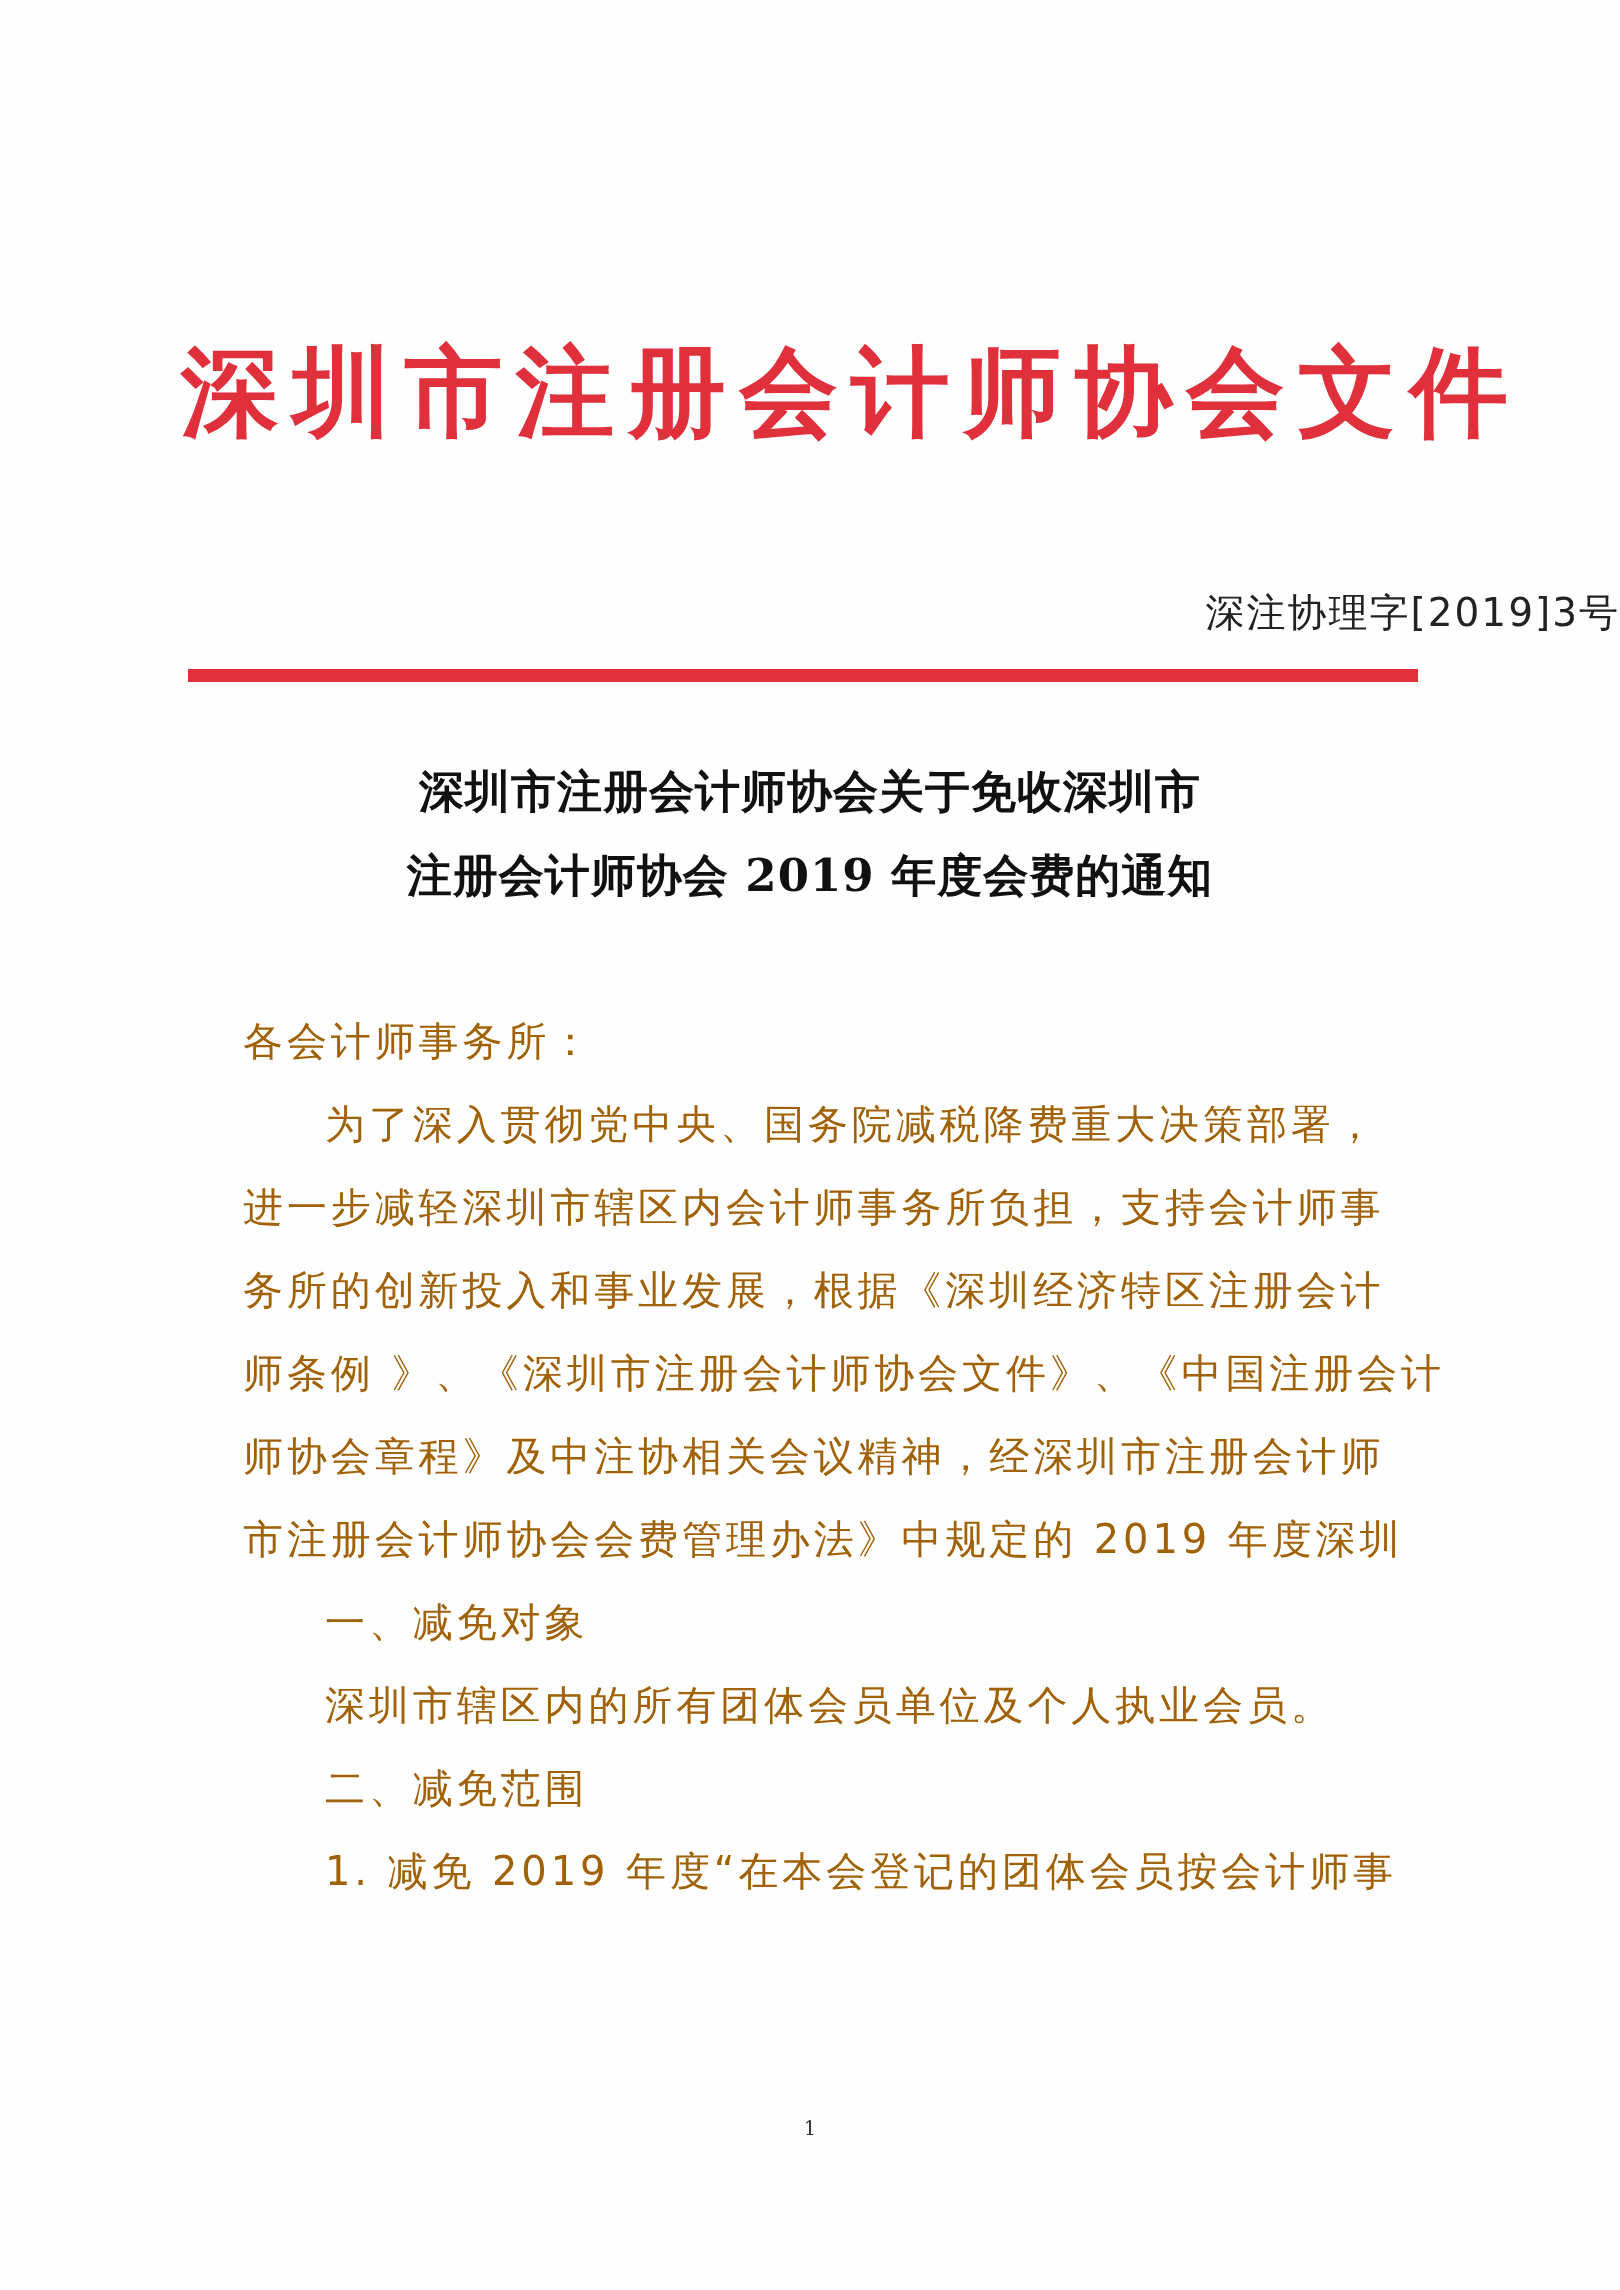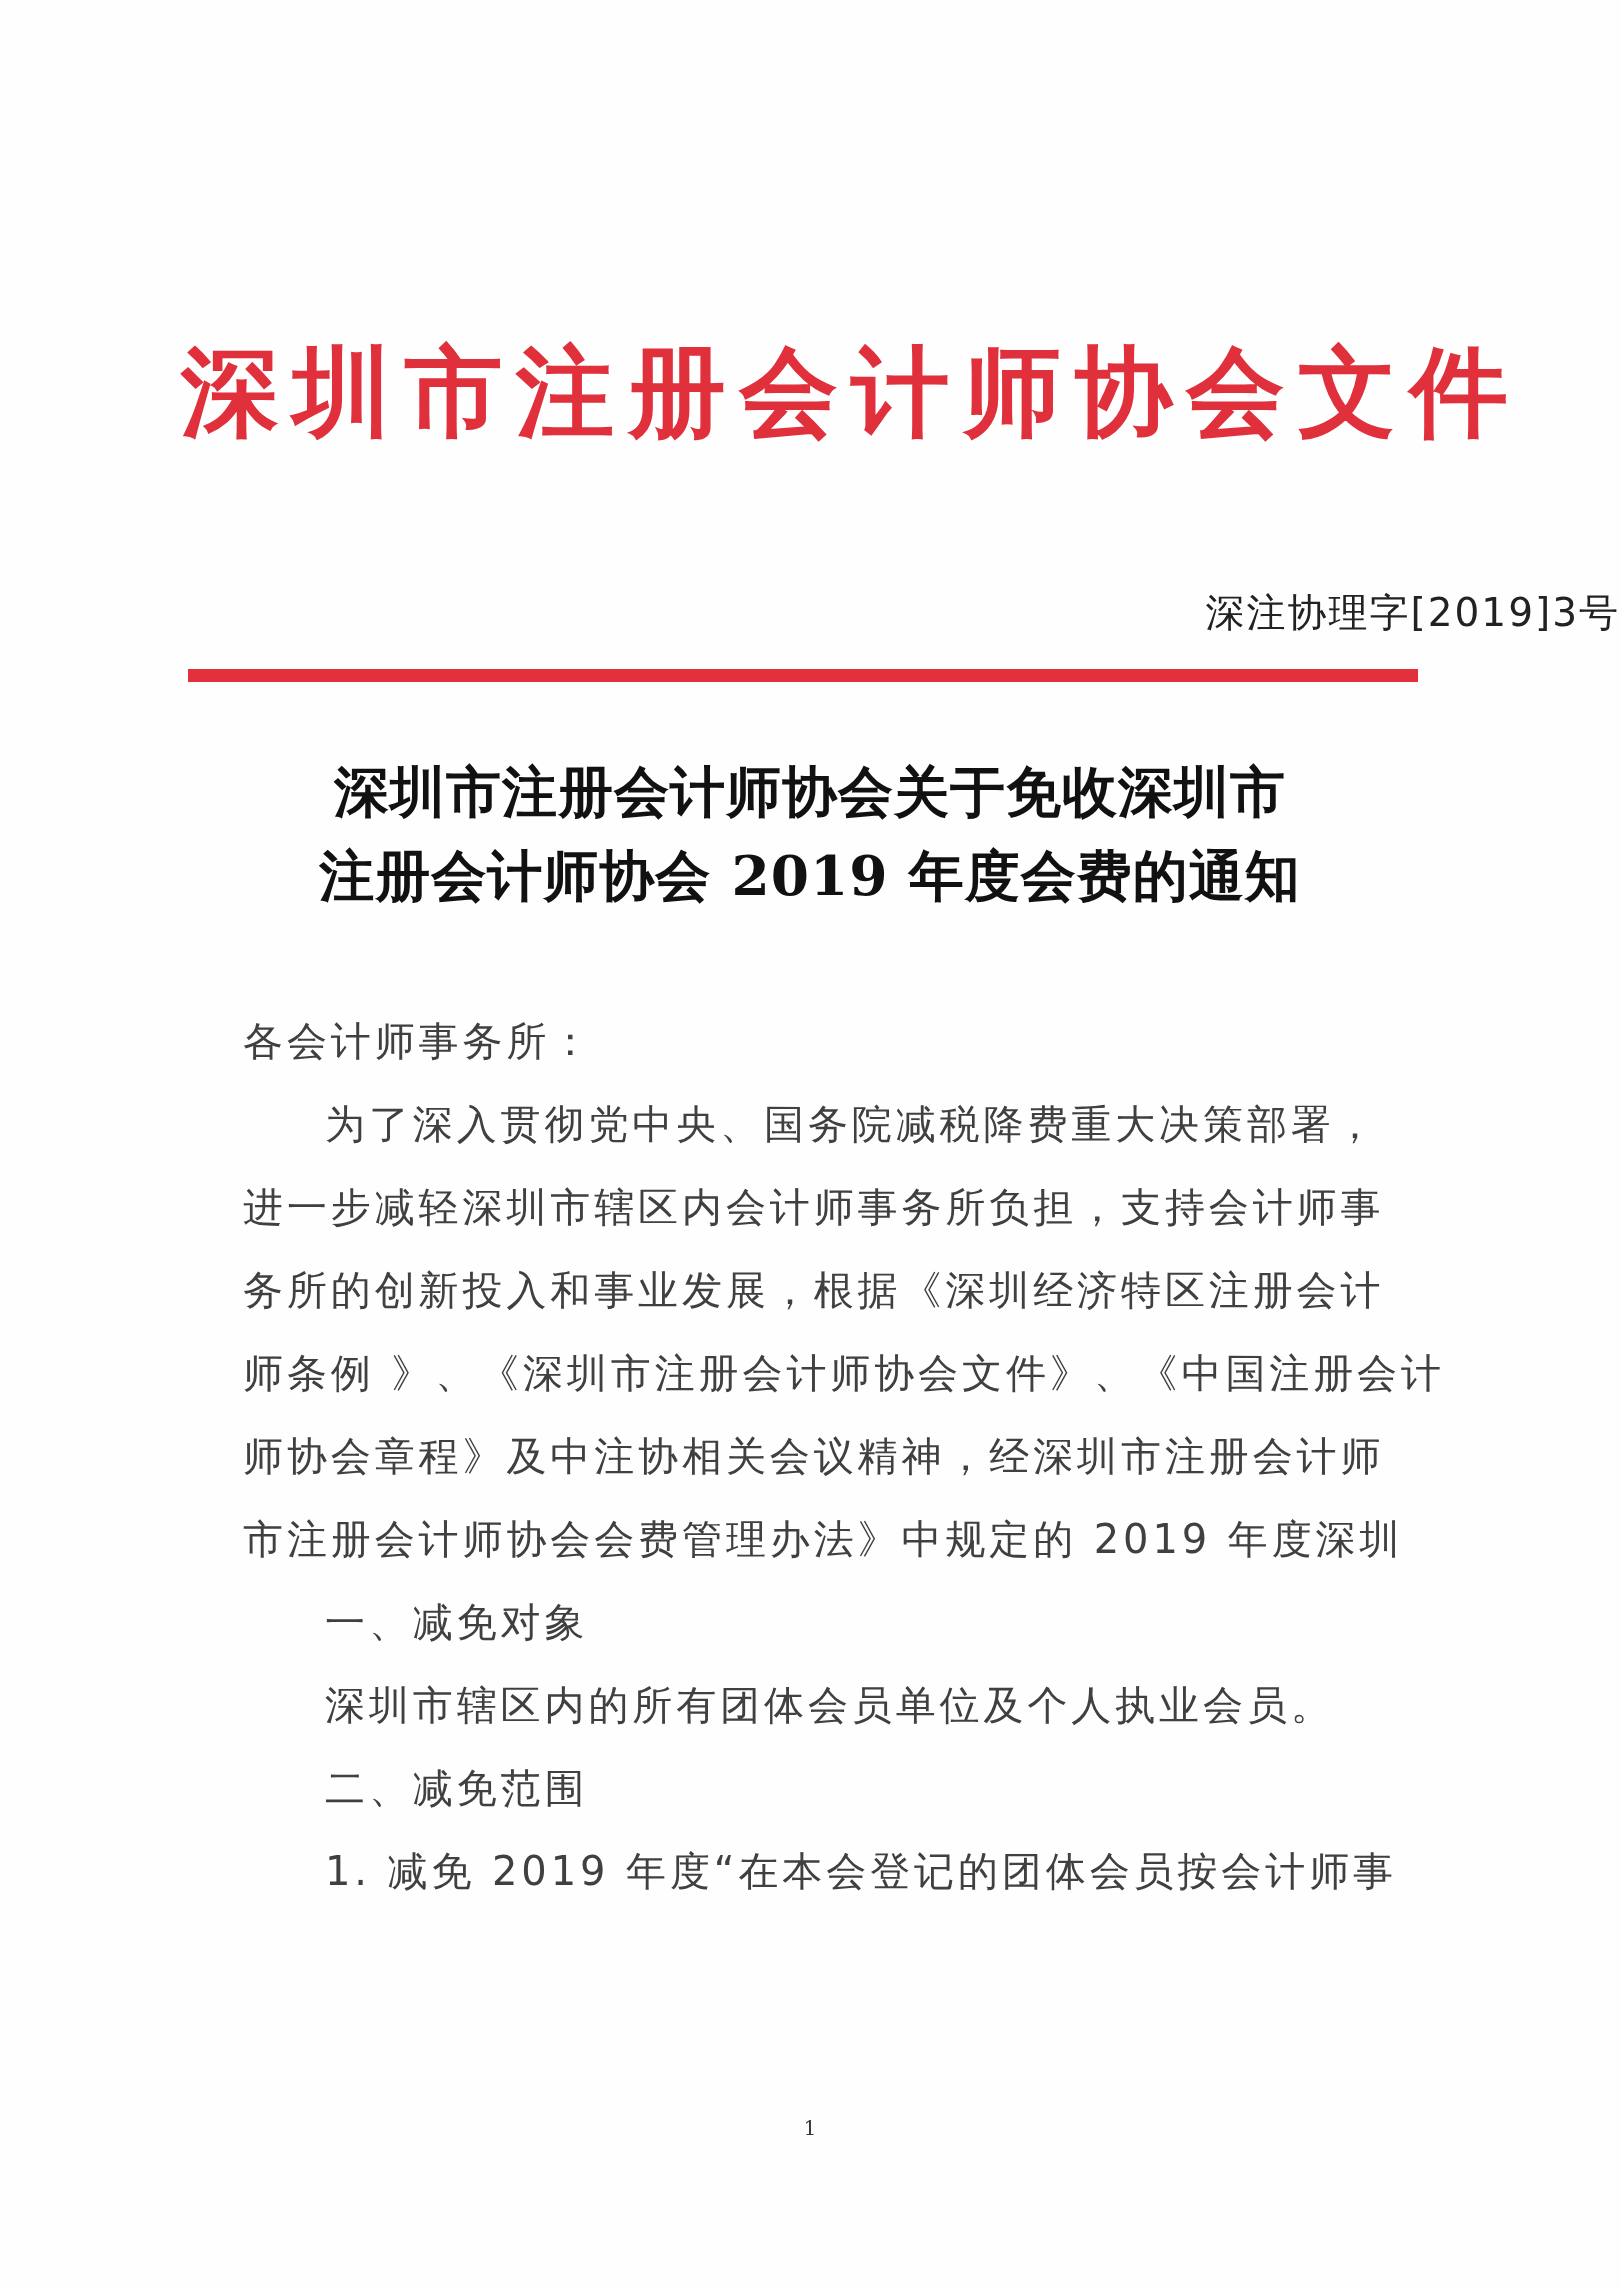--- a/index.html
+++ b/index.html
@@ -57,34 +57,34 @@
       background: #e3303d;
     }
     .title {
       position: absolute;
       left: 0;
       width: 1620px;
       top: 750px;
       text-align: center;
       font-family: "DejaVu Serif", serif;
       font-weight: bold;
-      font-size: 55px;
+      font-size: 45px;
       line-height: 84px;
       color: #111;
       letter-spacing: 1px;
     }
     .body-text {
       position: absolute;
       left: 243px;
       top: 1000px;
       width: 1127px;
       font-family: "DejaVu Sans", sans-serif;
       font-size: 40px;
       line-height: 83px;
-      color: #404040;
+      color: #a16207;
       letter-spacing: 3.9px;
     }
     .line {
       display: block;
       white-space: nowrap;
       height: 83px;
     }
     .indent { padding-left: 82px; }
     .page-number {
       position: absolute;

